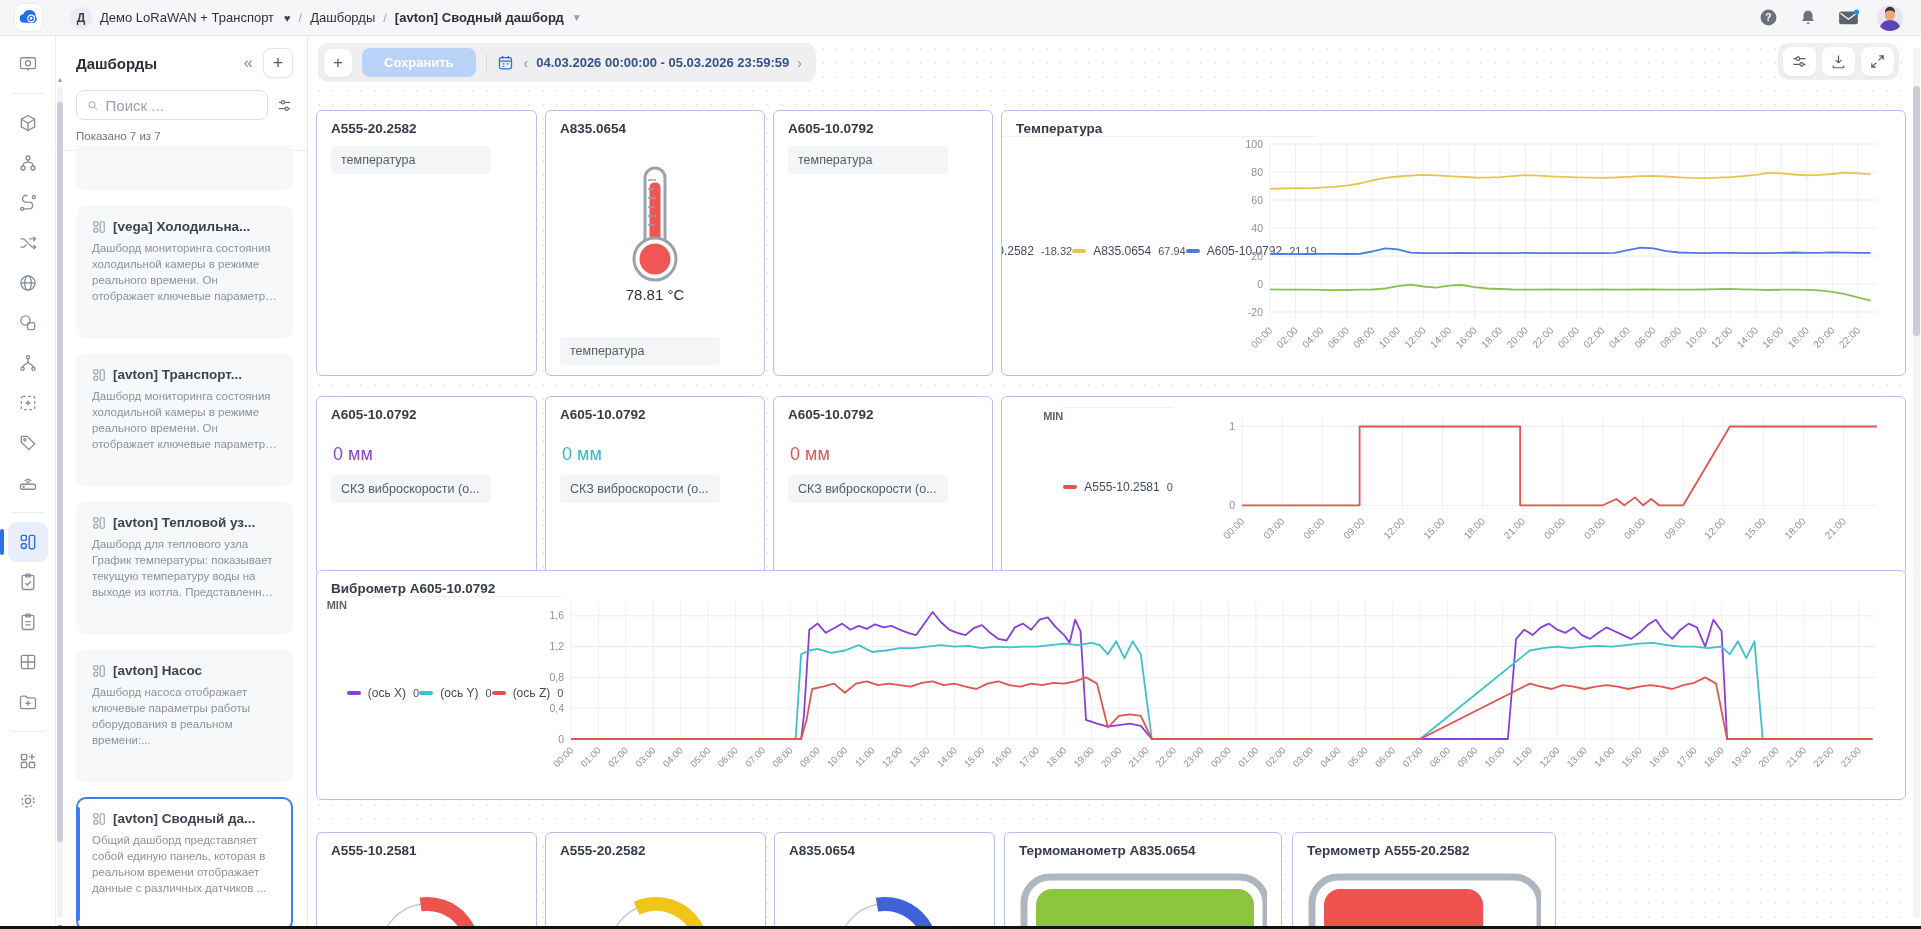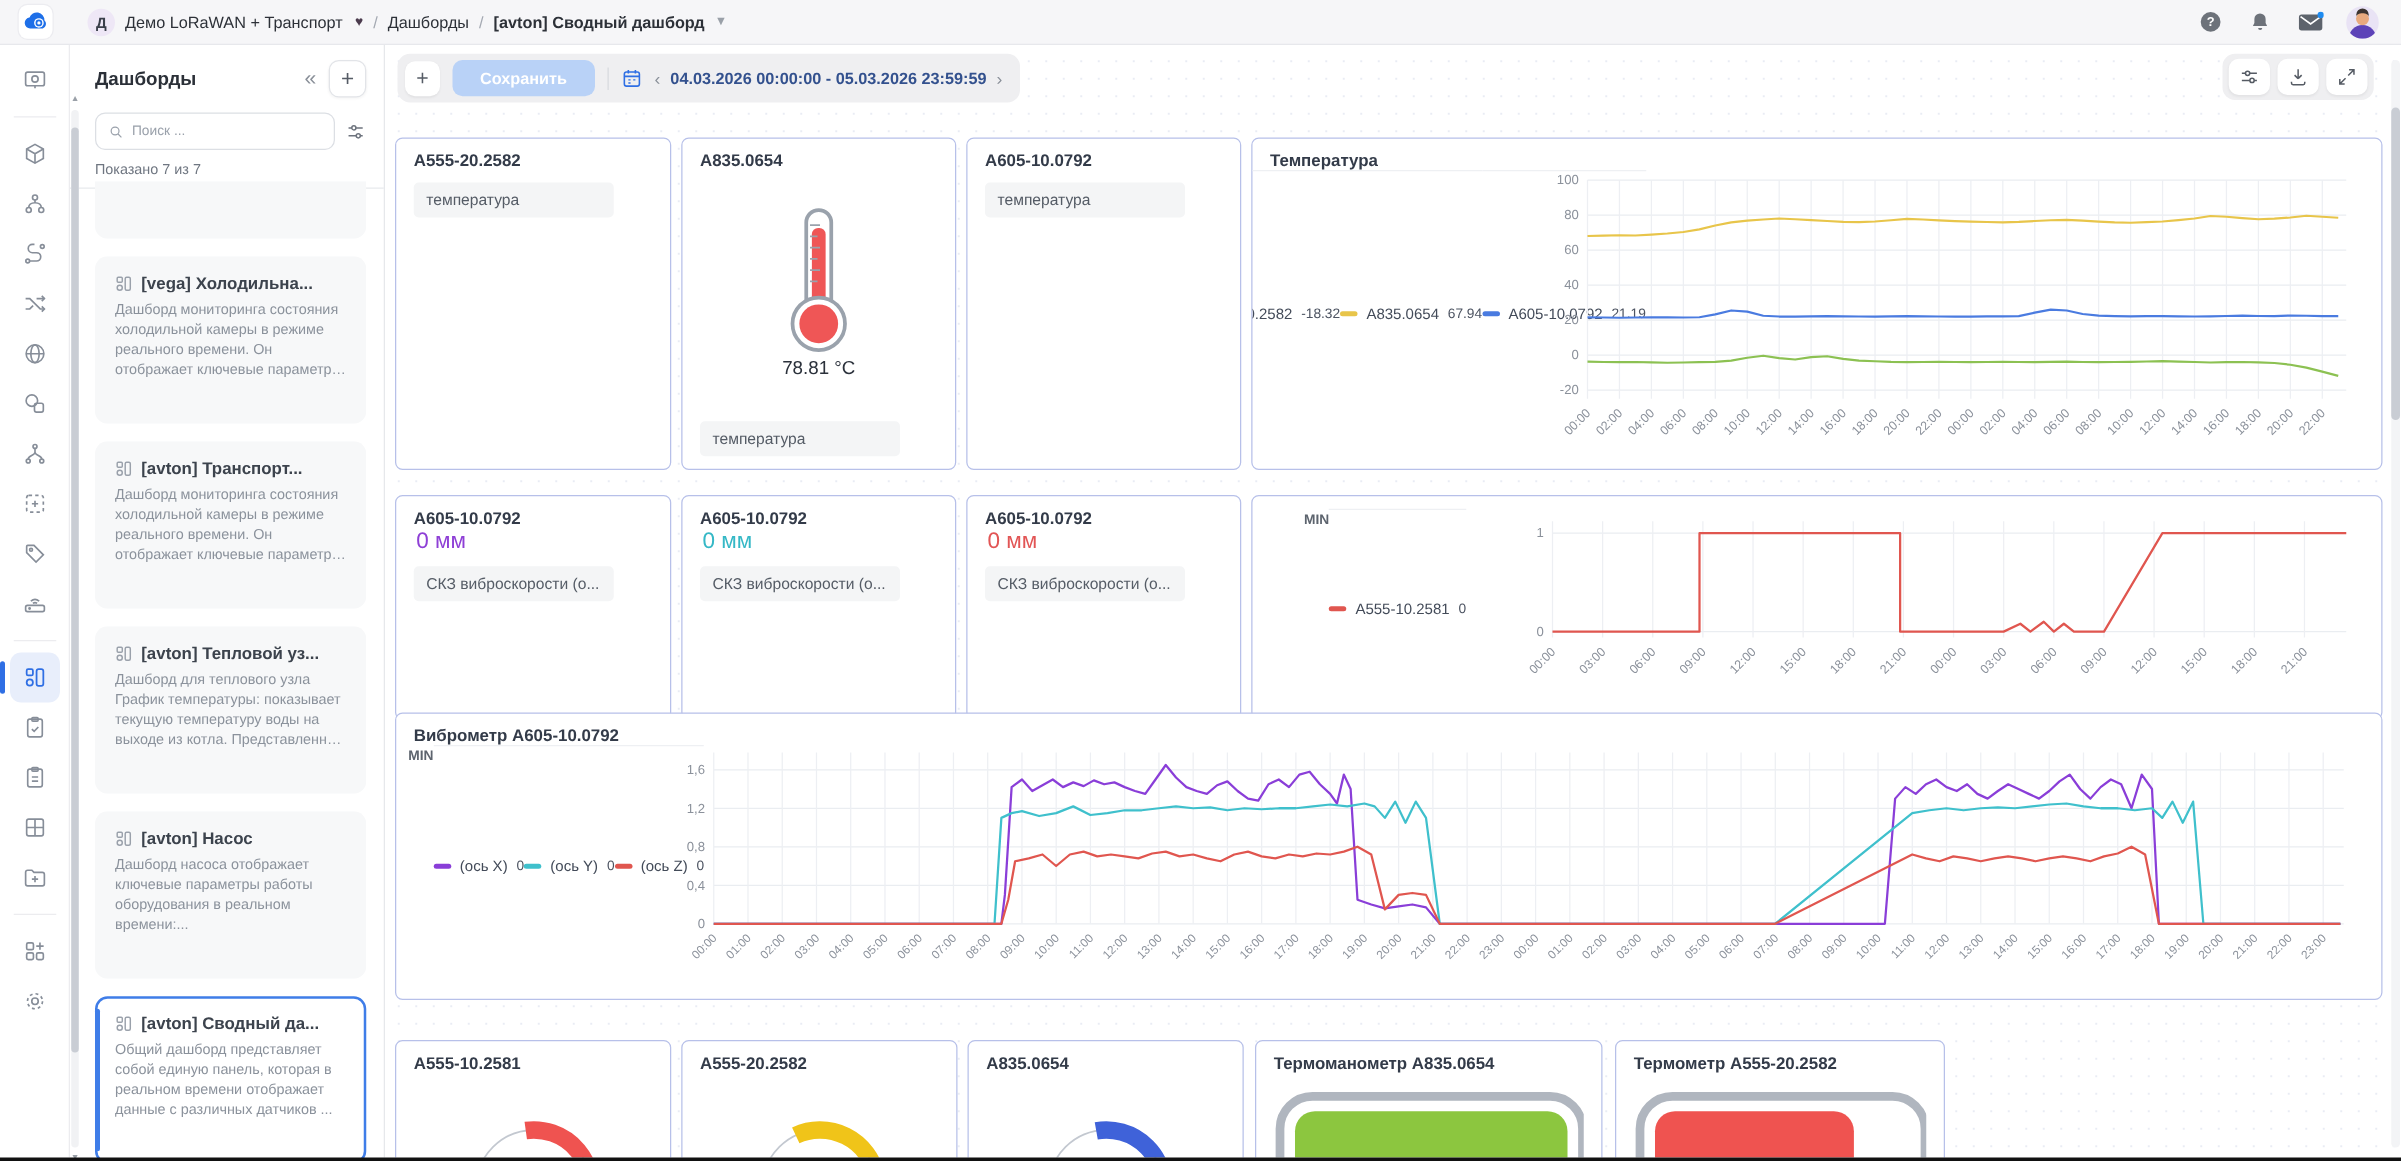--- a/index.html
+++ b/index.html
@@ -38,21 +38,21 @@
   #panel-scroll-thumb { position:absolute; left:0; top:14px; width:6px; height:740px; border-radius:3px; background:#c9cdd4; }
   .pscroll-arrow { position:absolute; left:-1px; width:8px; font-size:7px; color:#9aa0a8; text-align:center; }
   #panel-inner { padding:12px 14px 0 20px; }
   #panel-head { display:flex; align-items:center; }
   #panel-title { font-size:15px; font-weight:700; color:#2b3038; }
   #collapse-btn { margin-left:auto; color:#8a9099; font-size:17px; cursor:pointer; padding:0 10px; }
   #add-dash-btn { width:30px; height:30px; border:1px solid #e2e4e8; border-radius:8px; background:#fff; color:#565c66;
     font-size:18px; line-height:1; display:flex; align-items:center; justify-content:center; cursor:pointer; box-shadow:0 1px 2px rgba(0,0,0,.04); }
   #search-row { display:flex; align-items:center; margin-top:12px; gap:8px; }
   #search-box { flex:1; display:flex; align-items:center; gap:7px; border:1px solid #dcdfe4; border-radius:8px; height:30px; padding:0 10px; }
-  #search-box input { border:none; outline:none; width:100%; font-size:11px; color:#0c4a6e; background:transparent; }
+  #search-box input { border:none; outline:none; width:100%; font-size:15px; color:#0c4a6e; background:transparent; }
   #search-box input::placeholder { color:#9aa1ab; }
   #filter-btn { color:#6d737d; cursor:pointer; }
   #shown-line { margin-top:10px; font-size:11.5px; color:#6f7681; }
   #panel-divider { margin-top:8px; height:1px; background:#e8eaed; margin-left:-20px; margin-right:-14px; }
   #dash-list { margin-top:10px; display:flex; flex-direction:column; gap:14px; }
   .dash-card { background:#f7f8f9; border-radius:10px; padding:12px 12px 10px 14px; min-height:134px; cursor:pointer; border:2px solid transparent; }
   .dash-card.partial { min-height:46px; margin-top:-16px; border-radius:0 0 10px 10px; }
   .dash-card.selected { background:#fff; border-color:#3f7de8; position:relative; }
   .dash-card.selected::before { content:""; position:absolute; left:-2px; top:8px; bottom:8px; width:4px; background:#3f7de8; border-radius:3px; }
   .dash-card-title { display:flex; align-items:center; gap:7px; font-size:13.5px; font-weight:700; color:#3c434d; white-space:nowrap; overflow:hidden; }
@@ -74,21 +74,21 @@
   .trb { width:33px; height:29px; background:#fff; border-radius:8px; display:flex; align-items:center; justify-content:center; cursor:pointer; box-shadow:0 1px 2px rgba(0,0,0,.05); }
 
   
   .widget { position:absolute; background:#fff; border:1px solid #b7c0e9; border-radius:6px; padding:10px 14px; overflow:hidden; }
   .widget-title { font-size:13.5px; font-weight:700; color:#333b49; }
   .thermo-card { display:flex; flex-direction:column; }
   .thermo-body { flex:1; display:flex; flex-direction:column; align-items:center; justify-content:center; }
   .thermo-value { font-size:15px; color:#2b313b; font-weight:400; margin-top:2px; }
   .chip { margin-top:10px; background:#f4f5f6; border-radius:4px; font-size:12.5px; color:#555c66; padding:7px 10px; width:160px;
     white-space:nowrap; overflow:hidden; cursor:pointer; }
-  .value-card .big-val { font-size:18px; font-weight:400; margin-left:2px; }
+  .value-card .big-val { font-size:18px; font-weight:400; margin-top:22px; margin-left:2px; }
   .chart-card { display:flex; flex-direction:column; }
   .chart-body { flex:1; display:flex; min-height:0; }
   .legend { display:flex; flex-direction:row; justify-content:center; font-size:12px; color:#434b59; }
   .legend .lg-head { display:flex; font-size:11px; font-weight:700; color:#5d646e; padding:3px 0; }
   .legend .lg-head span { margin-left:auto; }
   .lg-row { display:flex; align-items:center; gap:7px; border-top:1px solid #eef0f3; padding:8px 0; }
   .lg-dash { width:14px; height:4px; border-radius:2px; flex:none; }
   .lg-name { white-space:nowrap; }
   .lg-val { margin-left:auto; font-size:11px; color:#4d5462; }
   .plot { flex:1; min-width:0; }

